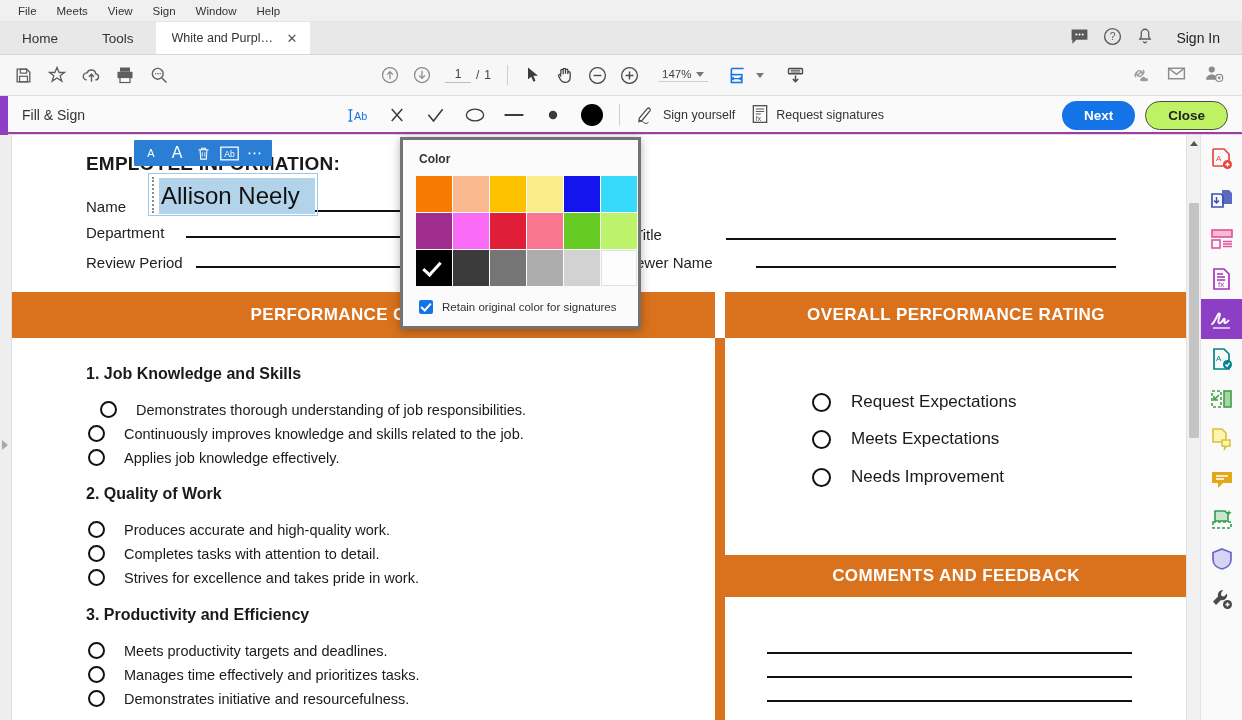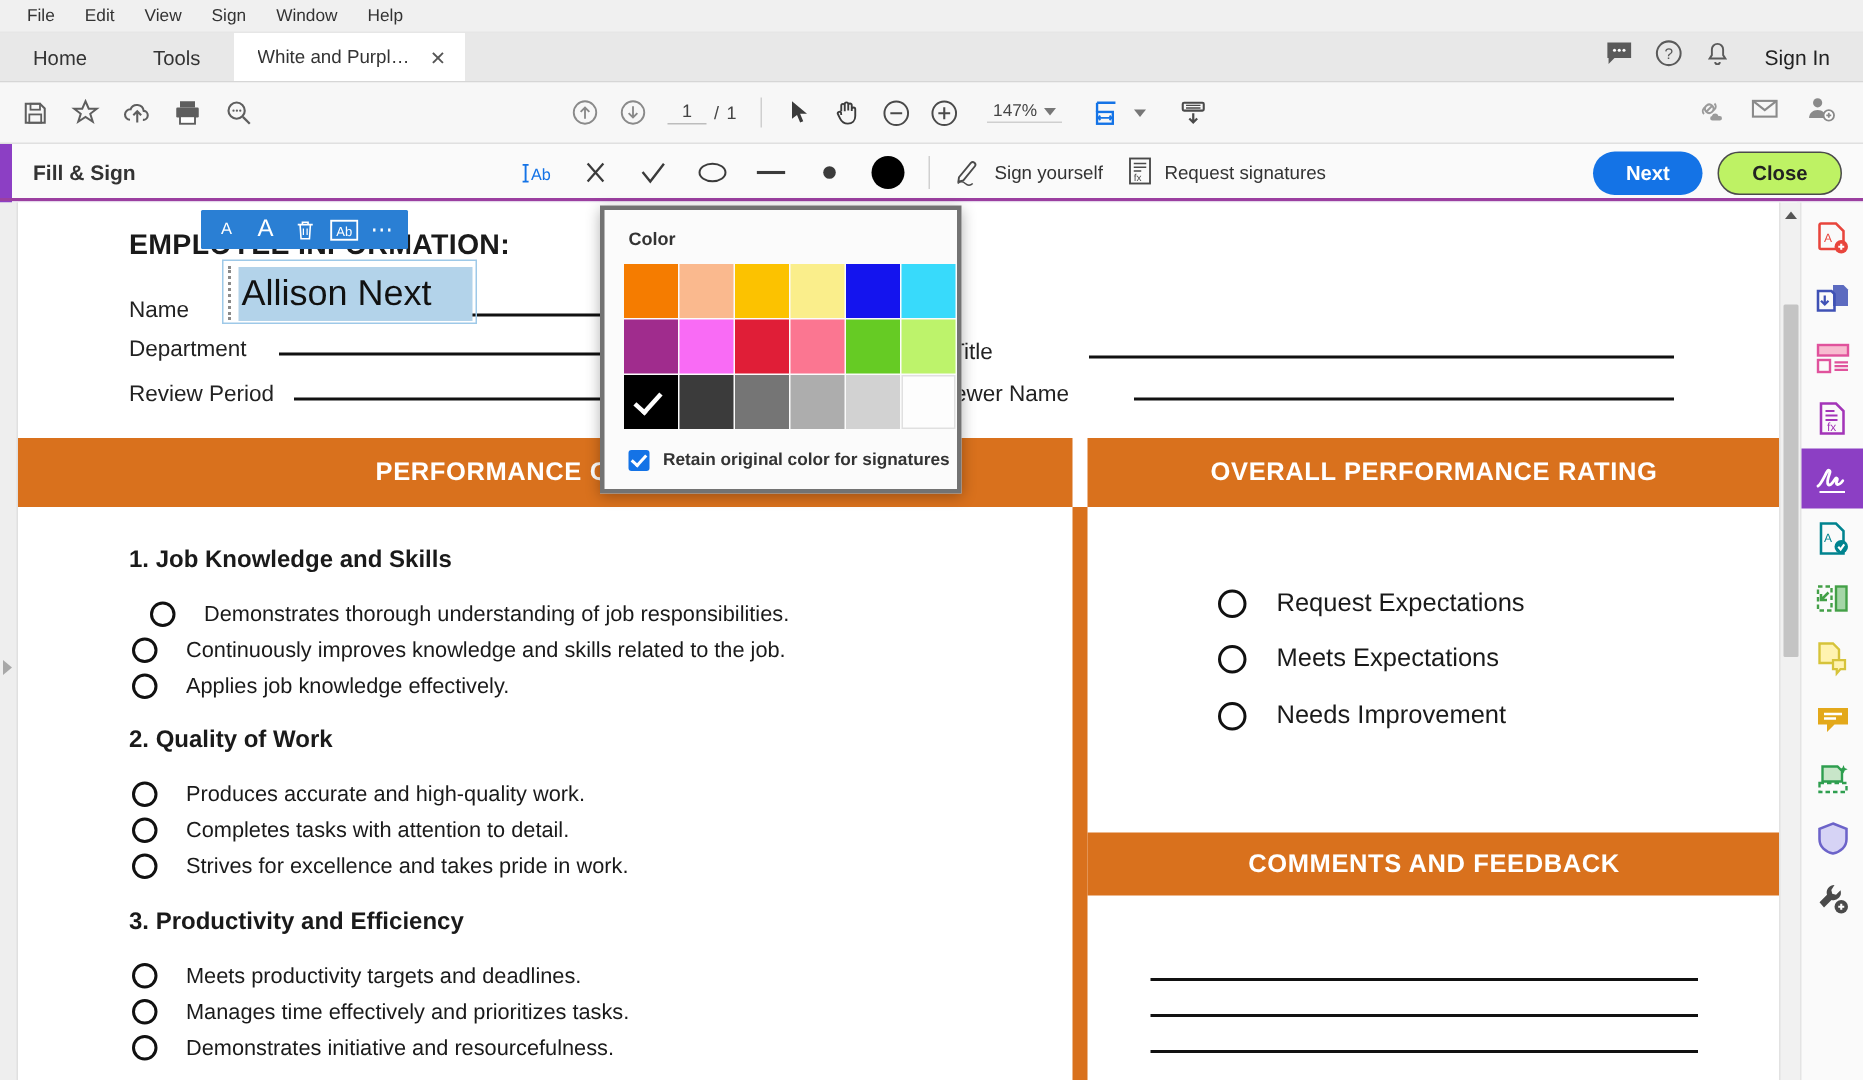--- a/index.html
+++ b/index.html
@@ -80,21 +80,21 @@
   
   .fsbar {
     height: 39px; background: #fafafa; border-bottom: 1px solid #8e44ad33;
     display: flex; align-items: center; position: relative;
   }
   .fsbar::after {
     content: ""; position: absolute; left: 0; right: 0; bottom: 0;
     height: 2px; background: #9b3fa0;
   }
   .fs-accent { width: 8px; height: 39px; background: #8c3fc4; }
-  .fs-title { font-size: 14px; color: #333; margin-left: 14px; font-weight: 700; }
+  .fs-title { font-size: 14px; color: #333; margin-left: 14px; font-weight: 400; }
   .fs-tools {
     position: absolute; left: 338px; display: flex; align-items: center; gap: 0;
   }
   .fs-tool {
     width: 39px; height: 34px; display: flex; align-items: center;
     justify-content: center; cursor: pointer; border-radius: 3px;
   }
   .fs-sep { width: 1px; height: 22px; background: #d0d0d0; margin: 0 8px; }
   .fs-action {
     display: flex; align-items: center; gap: 7px; cursor: pointer;
@@ -206,21 +206,21 @@
     grid-template-rows: repeat(3, 36px); gap: 1px;
   }
   .swatch { width: 36px; height: 36px; cursor: pointer; position: relative; }
   .swatch.sel::after {
     content: ""; position: absolute; left: 11px; top: 8px;
     width: 7px; height: 15px; border: solid #fff;
     border-width: 0 3px 3px 0; transform: rotate(42deg);
   }
   .retain-row {
     position: absolute; left: 16px; top: 160px;
-    display: flex; align-items: center; gap: 9px; cursor: pointer; font-weight: bold;
+    display: flex; align-items: center; gap: 9px; cursor: pointer;
   }
   .cbox {
     width: 14px; height: 14px; background: #1473e6; border-radius: 2px;
     position: relative; flex: 0 0 auto;
   }
   .cbox::after {
     content: ""; position: absolute; left: 4px; top: 1px;
     width: 4px; height: 8px; border: solid #fff; border-width: 0 2px 2px 0;
     transform: rotate(42deg);
   }
@@ -253,21 +253,21 @@
   }
   .rr-item.active { background: #8c3fc4; }
 </style>
 </head>
 <body>
 
 <div id="app">
 
   <div class="menubar">
     <div class="mi">File</div>
-    <div class="mi">Edit</div>
+    <div class="mi">Meets</div>
     <div class="mi">View</div>
     <div class="mi">Sign</div>
     <div class="mi">Window</div>
     <div class="mi">Help</div>
   </div>
 
   <div class="tabstrip">
     <div class="tab-home">Home</div>
     <div class="tab-tools">Tools</div>
     <div class="tab-doc">
@@ -584,21 +584,21 @@
       </div>
 
       <div class="cmt-line" style="left:755px; top:517px; width:365px;"></div>
       <div class="cmt-line" style="left:755px; top:541px; width:365px;"></div>
       <div class="cmt-line" style="left:755px; top:565px; width:365px;"></div>
     </div>
   </div>
 
   <div class="field-box">
     <span class="caretbar"></span>
-    <span class="field-text">Allison Next</span>
+    <span class="field-text">Allison Neely</span>
   </div>
 
   <div class="mini-toolbar">
     <span class="mt-btn" style="font-size:11px">A</span>
     <span class="mt-btn" style="font-size:16px">A</span>
     <span class="mt-btn">
       <svg width="15" height="15" viewBox="0 0 24 24">
           <path d="M4 6h16M9 6V3.5h6V6M6.5 6l1 15h9l1-15" fill="none" stroke="#fff" stroke-width="1.7"></path>
           <path d="M10 10v7M14 10v7" stroke="#fff" stroke-width="1.3"></path>
         </svg>

